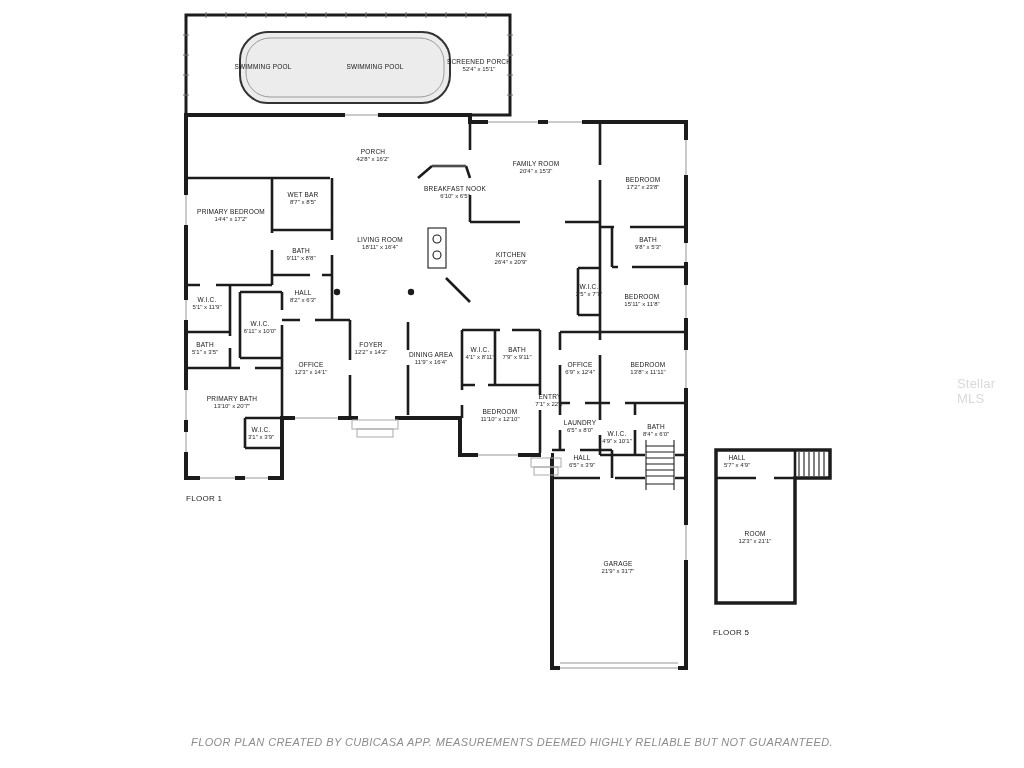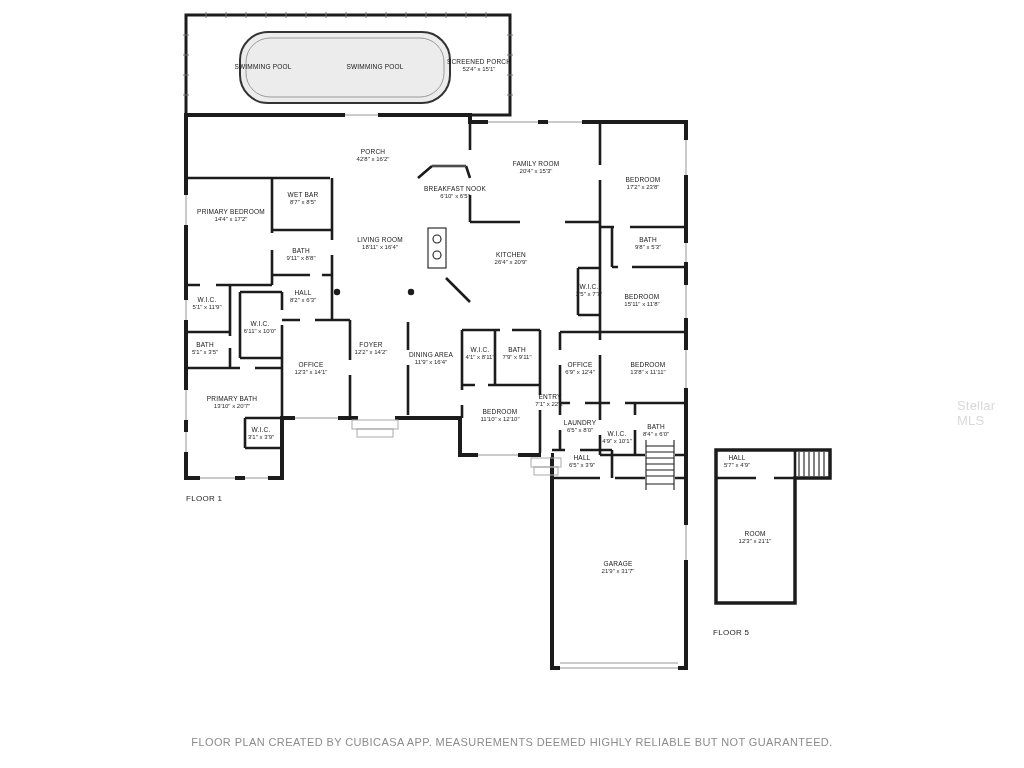--- a/index.html
+++ b/index.html
@@ -13,24 +13,24 @@
     text-align:center;color:#161616;line-height:1.3;white-space:nowrap;
     pointer-events:none;
   }
   .room-name{font-size:6.5px;letter-spacing:.2px;font-weight:400;}
   .room-dims{font-size:6px;color:#2a2a2a;}
   .floor-label{
     position:absolute;font-size:8px;color:#1c1c1c;letter-spacing:.3px;margin-top:12px;
   }
   .footer-note{
     position:absolute;left:0;right:0;bottom:20px;text-align:center;
-    font-size:11px;color:#8c8c8c;letter-spacing:.4px;
+    font-size:11px;color:#8c8c8c;letter-spacing:.4px;font-style:italic;
   }
   .watermark{
-    position:absolute;left:957px;top:398px;font-size:13px;color:#d9d9d9;
+    position:absolute;left:957px;top:376px;font-size:13px;color:#d9d9d9;
     letter-spacing:.2px;
   }
 </style>
 </head>
 <body>
 
 <div id="stage">
 
   <svg id="plan-svg" width="1024" height="768" viewBox="0 0 1024 768">
 

